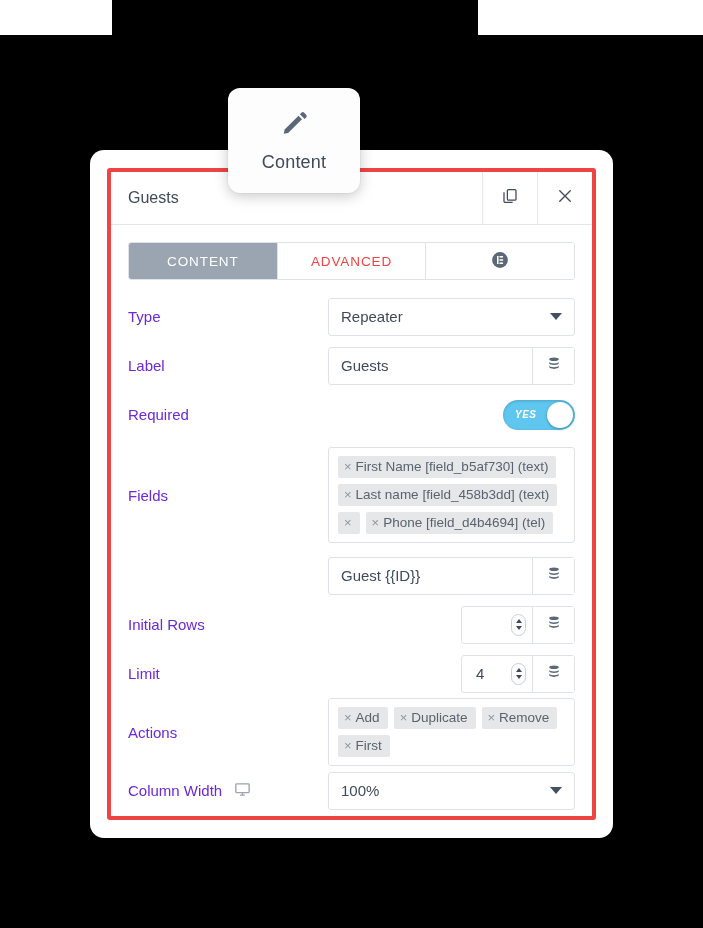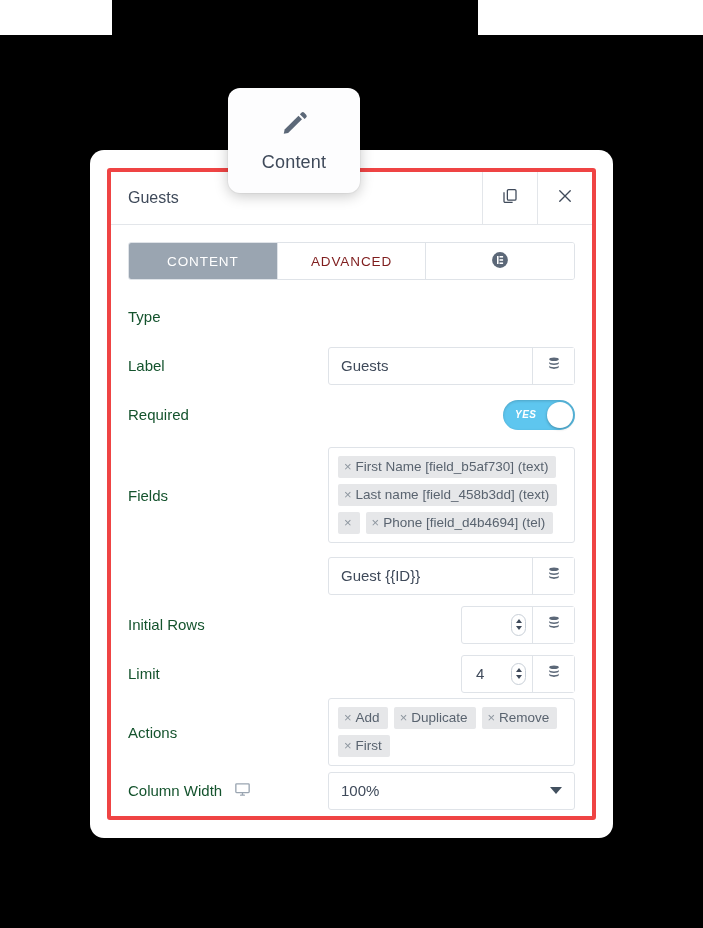--- a/index.html
+++ b/index.html
@@ -84,38 +84,38 @@
     display: flex;
     border: 1px solid #dfe3e8;
     border-radius: 3px;
     overflow: hidden;
   }
   .tab {
     flex: 1;
     display: flex; align-items: center; justify-content: center;
     font-size: 13.5px;
     letter-spacing: .9px;
-    color: #7f1d1d;
+    color: #ef4444;
     background: #ffffff;
     border-right: 1px solid #dfe3e8;
     cursor: pointer;
   }
   .tab:last-child { border-right: none; }
   .tab.active { background: #9aa5b1; color: #ffffff; }
 
   
   #form { padding: 12px 17px 0 17px; }
   .row {
     display: flex; align-items: center;
     min-height: 49px;
   }
   .row-label {
     width: 232px;
     font-size: 15px;
-    color: #14532d;
+    color: #6d28d9;
     display: flex; align-items: center; gap: 12px;
   }
   .row-control { flex: 1; display: flex; justify-content: flex-end; }
 
   
   .ctrl-box {
     border: 1px solid #dfe3e8;
     border-radius: 3px;
     background: #fff;
     display: flex; align-items: stretch;
@@ -286,20 +286,26 @@
               <path d="M11.4 14.9 h4.3 v1.9 h-4.3 z" fill="#ffffff"></path>
             </svg>
           </span>
         </div>
       </div>
 
       <div id="form">
 
         <div class="row">
           <div class="row-label">Type</div>
+          <div class="row-control">
+            <div class="ctrl-box select-box">
+              <span>Repeater</span>
+              <span class="caret"></span>
+            </div>
+          </div>
         </div>
 
         <div class="row">
           <div class="row-label">Label</div>
           <div class="row-control">
             <div class="ctrl-box text-with-db">
               <input type="text" value="Guests" style="">
               <div class="db-btn">
                 <span>
                   <svg width="16" height="16" viewBox="0 0 20 20" fill="#5c6878">

